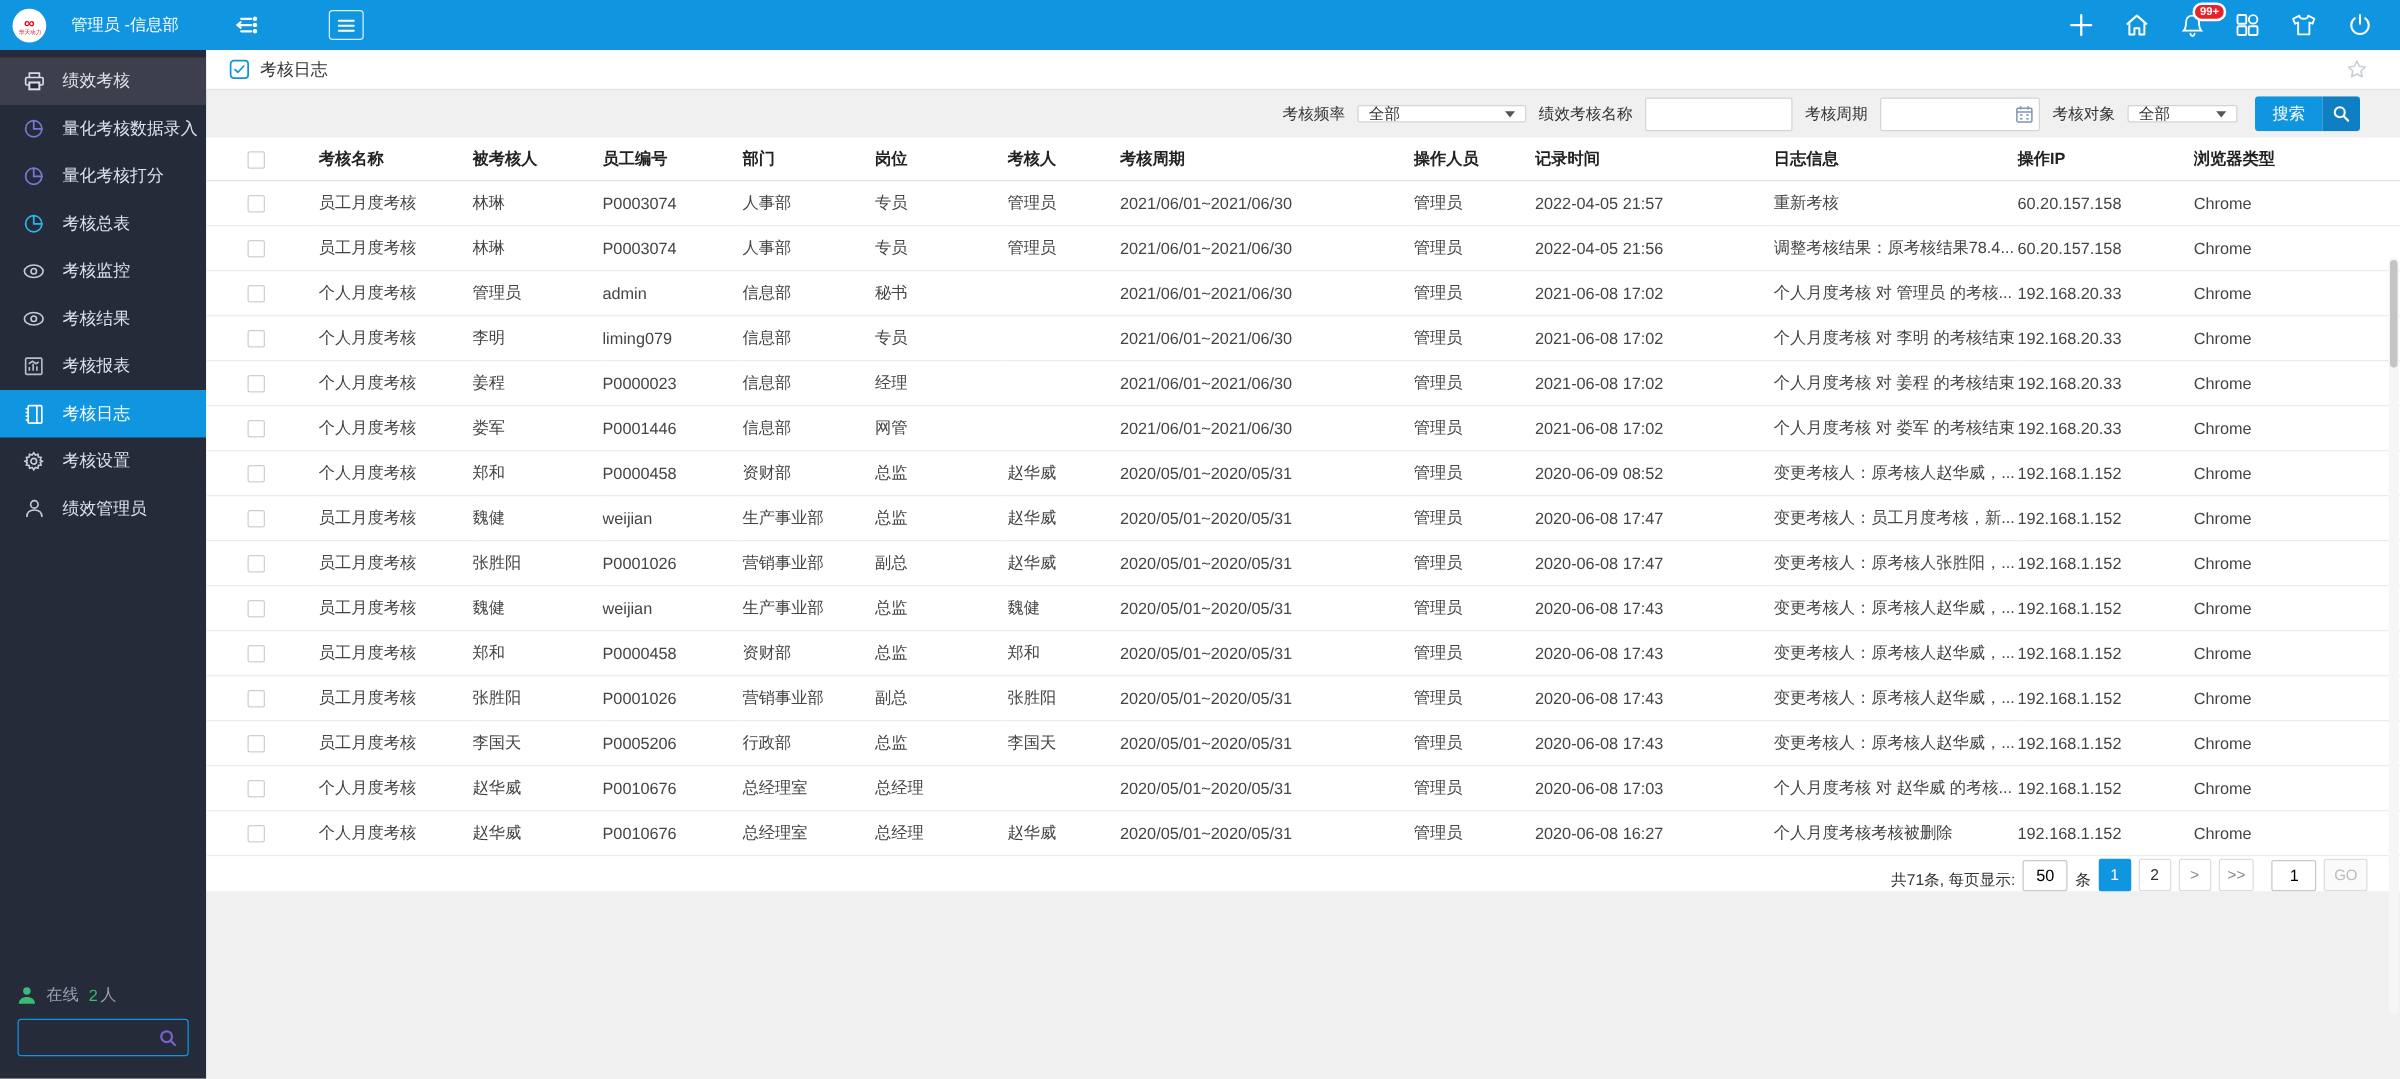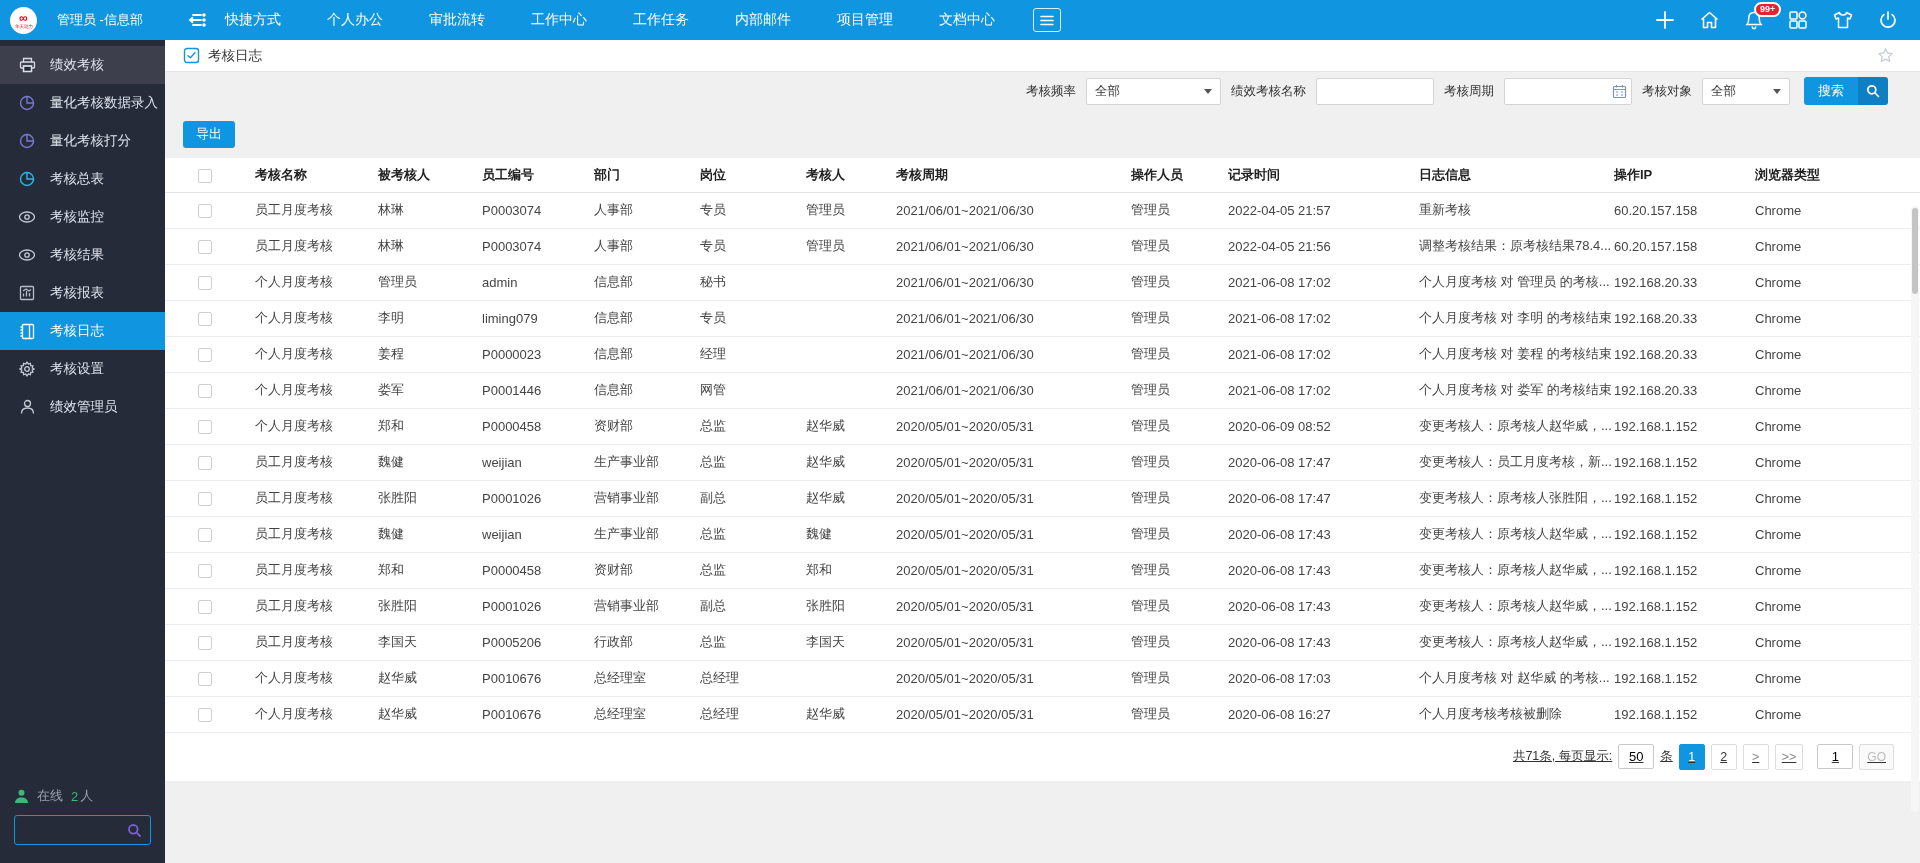--- a/index.html
+++ b/index.html
@@ -39,21 +39,21 @@
   .sside-search input { flex:1; background:transparent; border:none; outline:none; color:#dfe3ec; font-size:12px; min-width:0;}
 
   
   .crumb { height:32px; background:#fff; border-bottom:1px solid #e6e6e6; display:flex; align-items:center; padding:0 26px 0 18px;}
   .crumb-title { margin-left:8px; font-size:13.5px; color:#333;}
   .fav { margin-left:auto; cursor:pointer; display:flex; align-items:center;}
 
   
   .filters { height:38px; display:flex; align-items:center; justify-content:flex-end; gap:10px; padding-right:32px; font-size:12.5px; color:#333;}
   .f-label { white-space:nowrap; }
-  .f-select { width:135px; height:27px; background:#fff; border:1px solid #d4d4d4; border-radius:2px; display:flex; align-items:center; padding:0 8px; cursor:pointer;}
+  .f-select { width:135px; height:14px; background:#fff; border:1px solid #d4d4d4; border-radius:2px; display:flex; align-items:center; padding:0 8px; cursor:pointer;}
   .f-select.small { width:88px; }
   .f-select .caret { margin-left:auto; width:0; height:0; border-left:4px solid transparent; border-right:4px solid transparent; border-top:5px solid #555;}
   .f-input { width:118px; height:27px; background:#fff; border:1px solid #d4d4d4; border-radius:2px; padding:0 6px; outline:none; font-size:12.5px;}
   .f-date { width:128px; position:relative; display:flex; align-items:center;}
   .f-date input { width:100%; height:27px; background:#fff; border:1px solid #d4d4d4; border-radius:2px; padding:0 26px 0 6px; outline:none; font-size:12.5px;}
   .f-date .cal { position:absolute; right:5px; display:flex; cursor:pointer;}
   .search-btn { display:flex; height:28px; border-radius:3px; overflow:hidden; cursor:pointer; margin-left:4px;}
   .search-btn .txt { background:#1095e0; color:#fff; font-size:13px; display:flex; align-items:center; padding:0 14px;}
   .search-btn .mag { background:#0d7fc2; width:30px; display:flex; align-items:center; justify-content:center;}
 
@@ -63,21 +63,21 @@
 
   
   .table-wrap { background:#fff; flex:none; }
   table { width:100%; border-collapse:collapse; table-layout:fixed;}
   th { font-weight:bold; text-align:left; font-size:13px; color:#222; height:34px; padding:0 8px 0 0; border-bottom:1px solid #e3e3e3; white-space:nowrap; overflow:hidden;}
   td { height:36px; font-size:13px; color:#444; padding:0 8px 0 0; border-bottom:1px solid #ececec; white-space:nowrap; overflow:hidden;}
   th.cbc, td.cbc { padding-left:33px; }
   .cb { width:14px; height:14px; border:1px solid #cfcfcf; border-radius:2px; background:#fff; display:inline-block; cursor:pointer; vertical-align:middle;}
 
   
-  .pager { height:48px; background:#fff; display:flex; align-items:center; justify-content:flex-end; gap:6px; padding-right:26px; font-size:12.5px; color:#333;text-decoration:underline;}
+  .pager { height:28px; background:#fff; display:flex; align-items:flex-end; justify-content:flex-end; gap:6px; padding-right:26px; font-size:12.5px; color:#333;}
   .pg-input { width:36px; height:25px; border:1px solid #c9c9c9; border-radius:2px; text-align:center; font-size:13px; outline:none;}
   .pg-btn { min-width:26px; height:26px; border:1px solid #ddd; background:#fff; border-radius:2px; display:flex; align-items:center; justify-content:center; font-size:12.5px; color:#333; cursor:pointer; padding:0 6px;}
   .pg-btn.active { background:#1095e0; border-color:#1095e0; color:#fff;}
   .pg-btn.chev { color:#888; }
   .go-btn { height:26px; border:1px solid #ddd; background:#fafafa; color:#bbb; border-radius:2px; padding:0 7px; font-size:12px; cursor:pointer;}
 
   
   .vscroll { position:absolute; right:1px; top:166px; width:8px; height:606px; background:#f6f6f6; border-radius:4px;}
   .vthumb { position:absolute; top:2px; left:1px; width:6px; height:86px; background:#c4c4c4; border-radius:3px; cursor:pointer;}
 
@@ -99,30 +99,20 @@
     <svg width="20" height="16" viewBox="0 0 20 16" fill="none" stroke="#fff" stroke-width="1.8" stroke-linecap="round">
       <path d="M6 3 H14"></path>
         <circle cx="17" cy="3" r="0.9" fill="#fff"></circle>
       <path d="M3 8 H14 M5.5 5.8 L3 8 L5.5 10.2"></path>
         <circle cx="17" cy="8" r="0.9" fill="#fff"></circle>
       <path d="M6 13 H14"></path>
         <circle cx="17" cy="13" r="0.9" fill="#fff"></circle>
     </svg>
   </span>
 
-  <div class="nav">
-    <span class="nav-item">快捷方式</span>
-    <span class="nav-item">个人办公</span>
-    <span class="nav-item">审批流转</span>
-    <span class="nav-item">工作中心</span>
-    <span class="nav-item">工作任务</span>
-    <span class="nav-item">内部邮件</span>
-    <span class="nav-item">项目管理</span>
-    <span class="nav-item">文档中心</span>
-  </div>
 
   <span class="more-btn">
     <svg width="14" height="11" viewBox="0 0 14 11" stroke="#fff" stroke-width="1.6" stroke-linecap="round">
       <path d="M1 1.5 H13 M1 5.5 H13 M1 9.5 H13"></path>
     </svg>
   </span>
 
   <div class="top-icons">
     <span class="tico">
       <svg width="20" height="20" viewBox="0 0 20 20" stroke="#fff" stroke-width="1.8" stroke-linecap="round">
@@ -345,23 +335,20 @@
         <span class="txt">搜索</span>
         <span class="mag">
           <svg width="14" height="14" viewBox="0 0 14 14" fill="none" stroke="#fff" stroke-width="1.7" stroke-linecap="round">
               <circle cx="5.8" cy="5.8" r="4"></circle>
               <path d="M9 9 L12.5 12.5"></path>
             </svg>
         </span>
       </span>
     </div>
 
-    <div class="toolbar">
-      <button class="export-btn">导出</button>
-    </div>
 
     <div class="table-wrap">
       <table>
         <colgroup>
           <col style="width:90px">
             <col style="width:123px">
             <col style="width:104px">
             <col style="width:112px">
           <col style="width:106px">
             <col style="width:106px">

